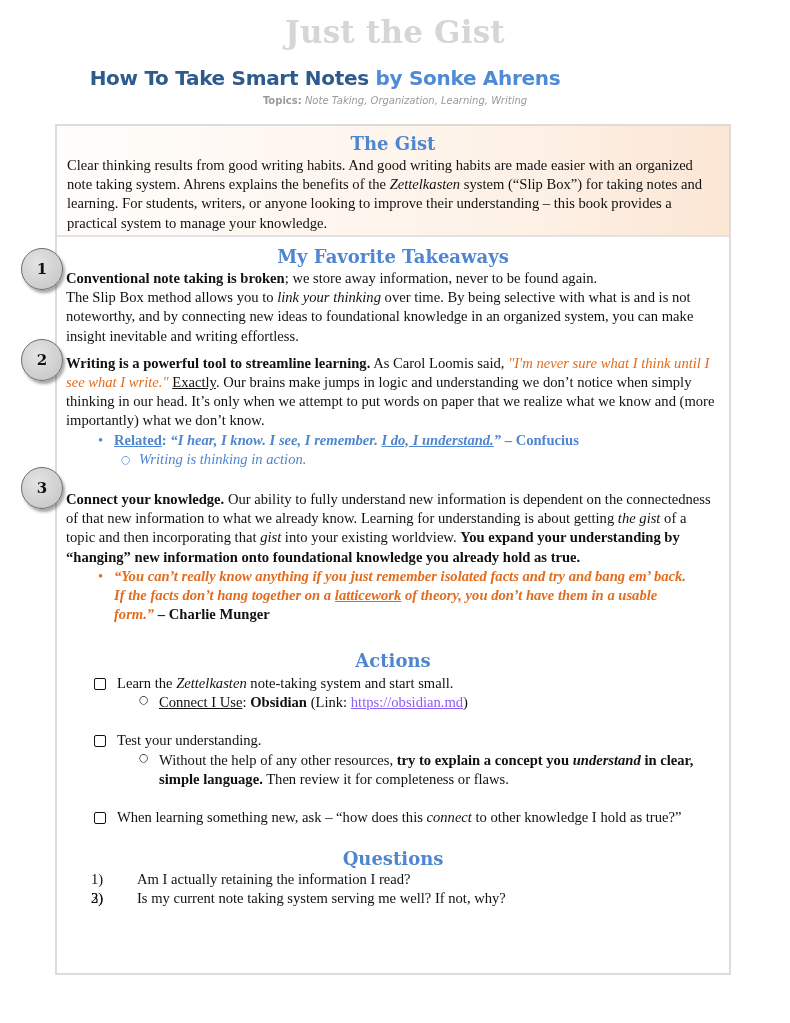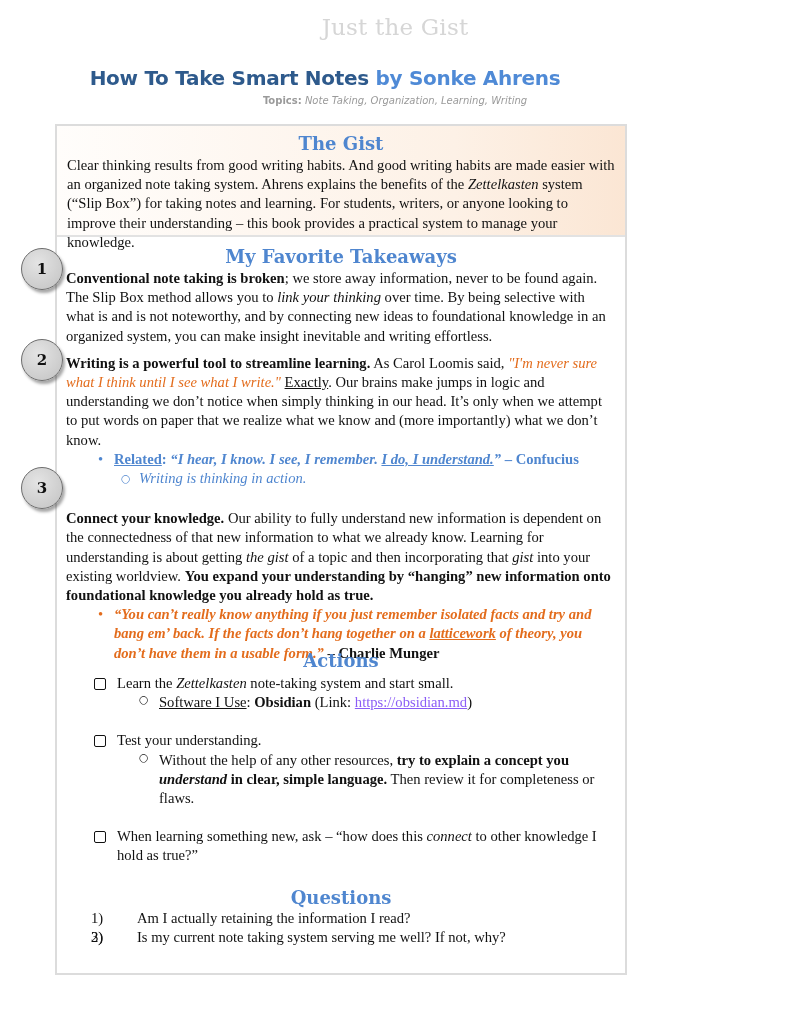--- a/index.html
+++ b/index.html
@@ -1,28 +1,28 @@
 <!DOCTYPE html>
 <html><head>
 <meta charset="utf-8">
 <style>
   html, body { margin: 0; padding: 0; background: #ffffff; }
   body { width: 790px; height: 1023px; position: relative; overflow: hidden;
          font-family: "Liberation Serif", "DejaVu Serif", serif; color: #111; }
   .brand { position: absolute; top: 14px; left: 0; width: 790px; text-align: center;
-           font-family: "DejaVu Serif", serif; font-weight: normal; font-size: 23px; color: #d6d6d6; letter-spacing: 0.2px; }
+           font-family: "DejaVu Serif", serif; font-weight: bold; font-size: 31px; color: #d6d6d6; letter-spacing: 0.2px; }
   .book-title { position: absolute; top: 66px; left: 0; width: 650px; text-align: center;
                 font-family: "DejaVu Sans", sans-serif; font-weight: bold; font-size: 20px; color: #2e5a8c; letter-spacing: -0.3px; }
   .book-title .author { color: #4f8ad6; }
   .topics { position: absolute; top: 95px; left: 0; width: 790px; text-align: center;
             font-family: "DejaVu Sans", sans-serif; font-size: 10px; color: #9a9a9a; }
   .topics b { font-weight: bold; }
   .topics i { font-style: italic; }
 
-  .frame { position: absolute; left: 55px; top: 124px; width: 572px; height: 851px;
+  .frame { position: absolute; left: 55px; top: 124px; width: 676px; height: 851px;
            border: 2px solid #dcdcdc; box-sizing: border-box; background: #fff; }
   .gist { position: absolute; left: 0; top: 0; right: 0; height: 109px;
           background: linear-gradient(90deg, #fffdfb 0%, #fdf1e6 70%, #fbe6d4 100%);
           border-bottom: 2px solid #e2e2e2; }
   .section-h { text-align: center; font-family: "DejaVu Serif", serif; font-weight: bold;
                color: #4f86cf; font-size: 18px; line-height: 22px; margin: 0; }
   .p { font-size: 14.6px; line-height: 19.2px; margin: 0; }
   .gist .section-h { padding-top: 7px; }
   .gist .p { padding: 1px 10px 0 10px; }
 
@@ -94,21 +94,21 @@
 
   <div class="actions">
     <h2 class="section-h">Actions</h2>
 
     <div class="chk" style="margin-top:2px;">
       <span class="box"></span>
       <p class="p"><span>Learn the </span><i>Zettelkasten</i><span> note-taking system and start small.</span></p>
     </div>
     <div class="chk-sub">
       <span class="circ">○</span>
-      <p class="p"><span class="u">Software I Use</span><span>: </span><b>Obsidian</b><span> (Link: </span><a class="link">https://obsidian.md</a><span>)</span></p>
+      <p class="p"><span class="u">Connect I Use</span><span>: </span><b>Obsidian</b><span> (Link: </span><a class="link">https://obsidian.md</a><span>)</span></p>
     </div>
 
     <div class="chk" style="margin-top:19px;">
       <span class="box"></span>
       <p class="p">Test your understanding.</p>
     </div>
     <div class="chk-sub">
       <span class="circ">○</span>
       <p class="p"><span>Without the help of any other resources, </span><b><span>try to explain a concept you </span><i>understand</i><span> in clear, simple language.</span></b><span> Then review it for completeness or flaws.</span></p>
     </div>

